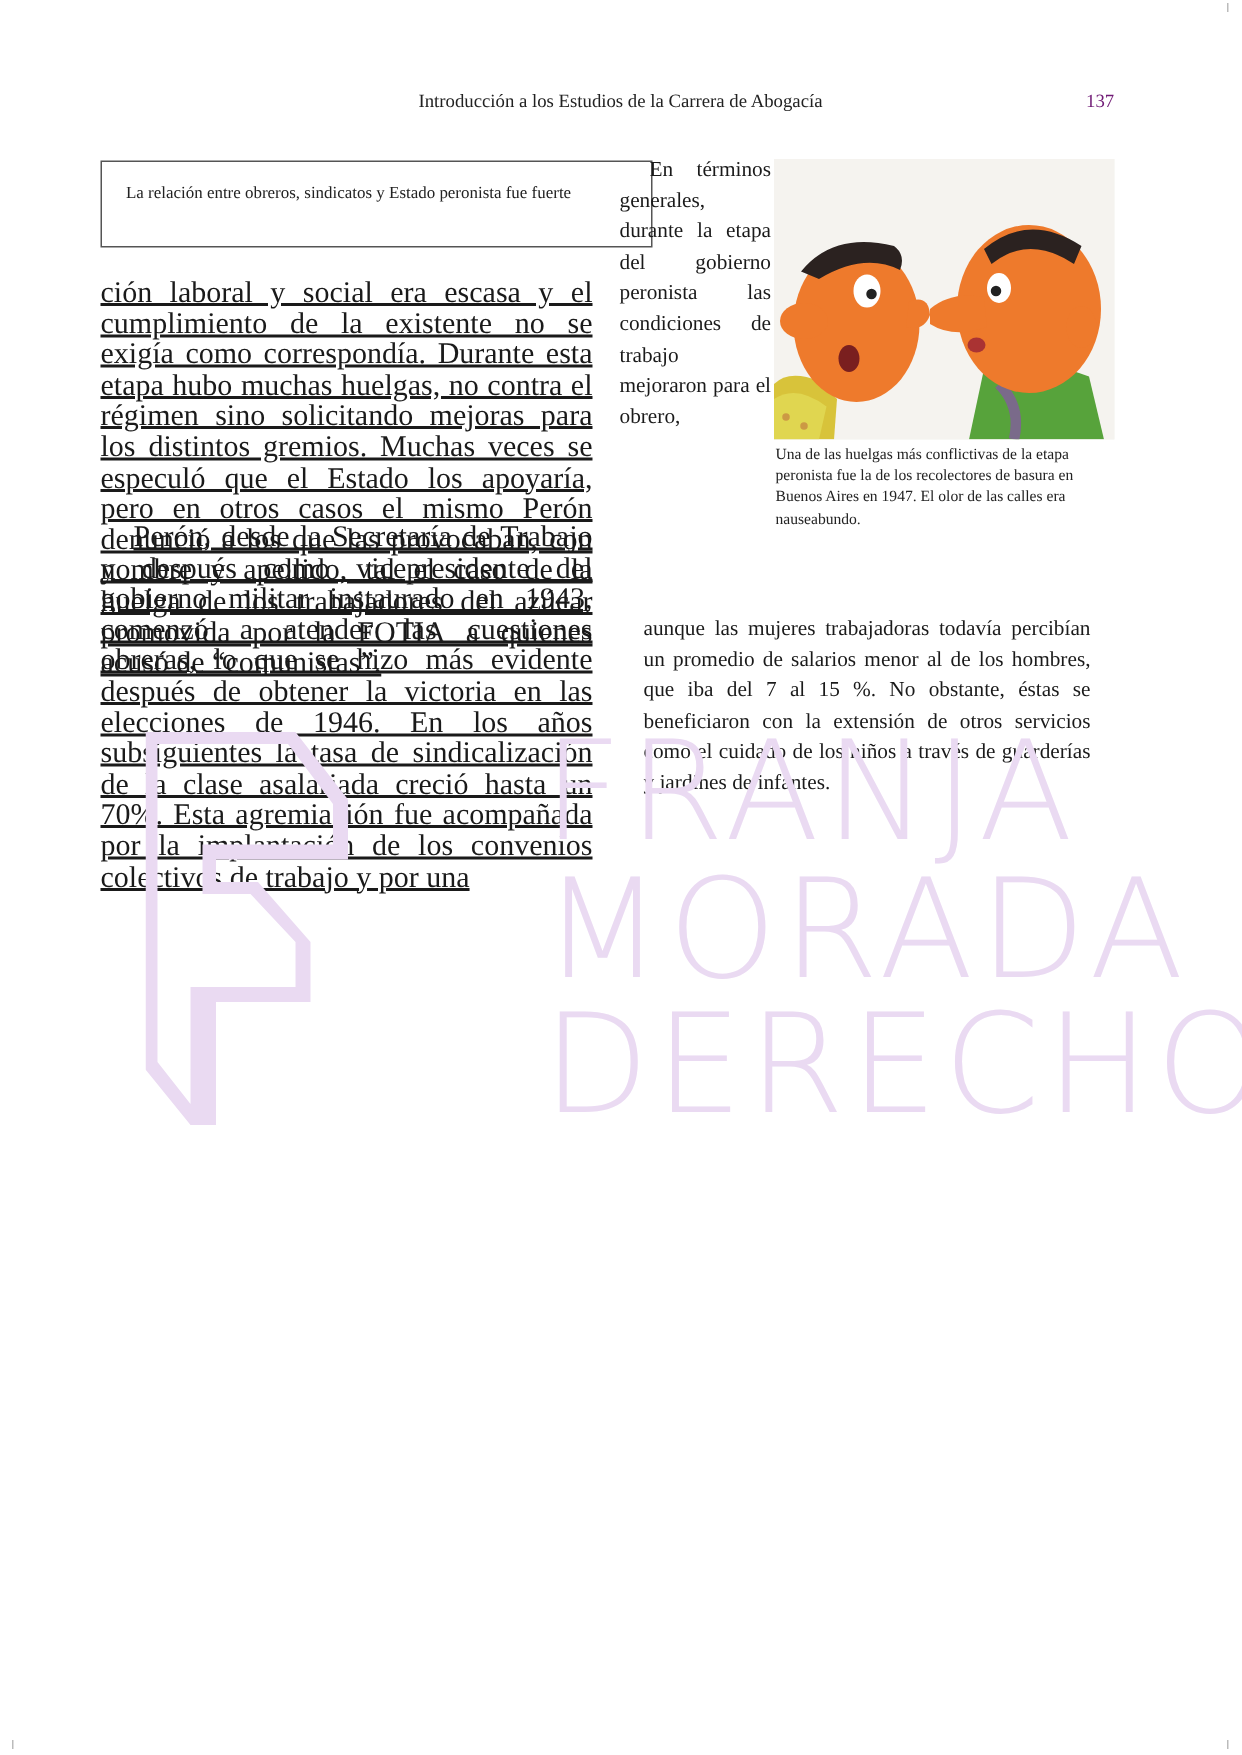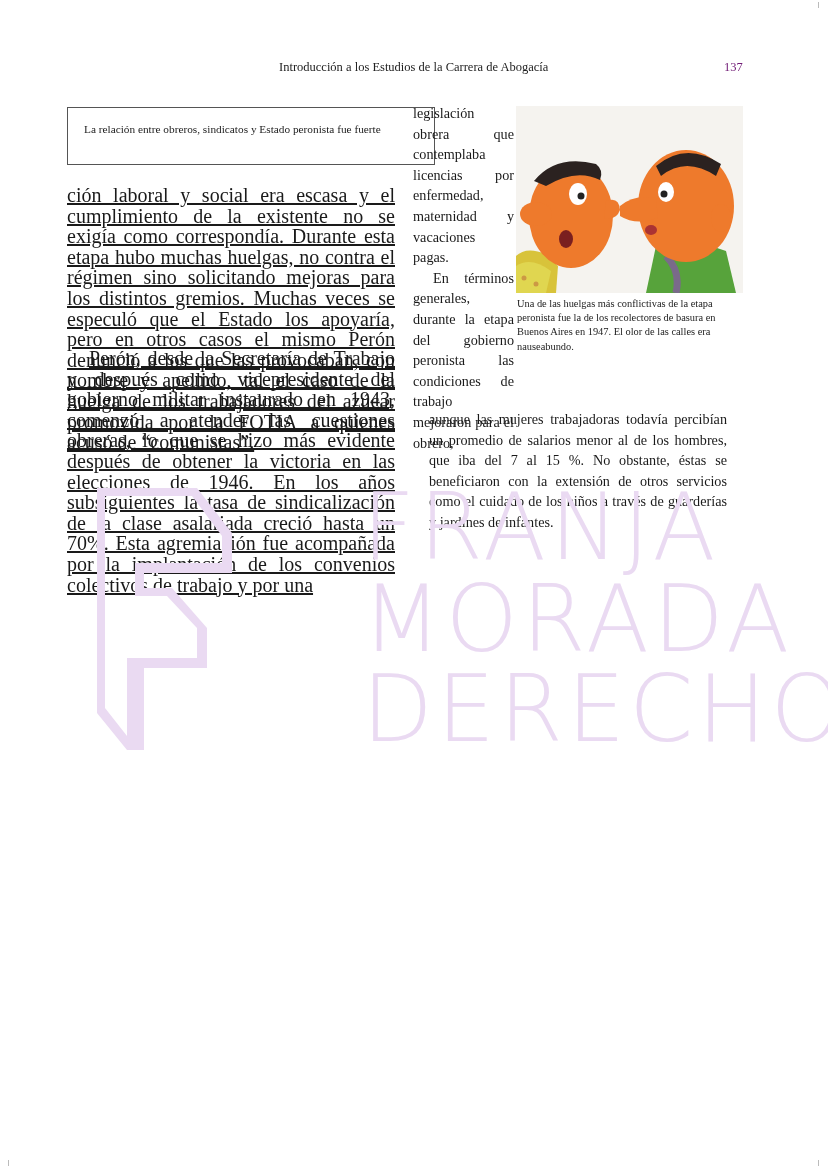--- a/index.html
+++ b/index.html
@@ -51,21 +51,20 @@
 </div>
 
 <div class="col col-left">
   <p>ción laboral y social era escasa y el cumplimiento de la existente no se exigía como correspondía. Durante esta etapa hubo muchas huelgas, no contra el régimen sino solicitando mejoras para los distintos gremios. Muchas veces se especuló que el Estado los apoyaría, pero en otros casos el mismo Perón denunció a los que las provocaban, con nombre y apellido, tal el caso de la huelga de los trabajadores del azúcar promovida por la FOTIA a quienes acusó de “comunistas”.</p>
 </div>
 <div class="col col-left-p2">
   <p class="indent">Perón, desde la Secretaría de Trabajo y después como vicepresidente del gobierno militar instaurado en 1943, comenzó a atender las cuestiones obreras, lo que se hizo más evidente después de obtener la victoria en las elecciones de 1946. En los años subsiguientes la tasa de sindicalización de la clase asalariada creció hasta un 70%. Esta agremiación fue acompañada por la implantación de los convenios colectivos de trabajo y por una</p>
 </div>
 
 <div class="narrow">
-  <p>legislación obrera que contemplaba licencias por enfermedad, maternidad y vacaciones pagas.</p>
   <p class="indent">En términos generales, durante la etapa del gobierno peronista las condiciones de trabajo mejoraron para el obrero,</p>
 </div>
 
 <div class="figure">
   <svg width="227" height="187" viewBox="0 0 227 187">
     <rect width="227" height="187" fill="#f5f3ef"></rect>
 
     <path d="M0,150 Q10,140 30,148 L42,160 L40,187 L0,187 Z" fill="#d8c33a"></path>
     <path d="M0,160 Q15,150 35,165 L30,187 L0,187 Z" fill="#e0d650"></path>
     <circle cx="8" cy="172" r="2.5" fill="#c94"></circle>

